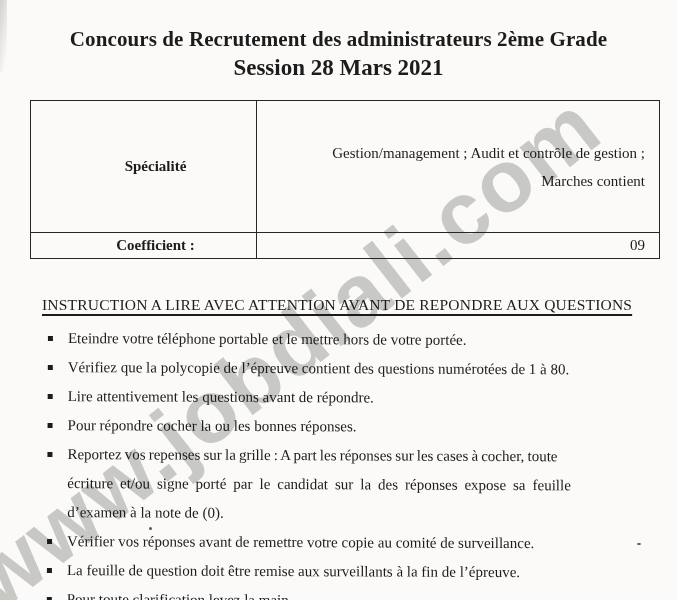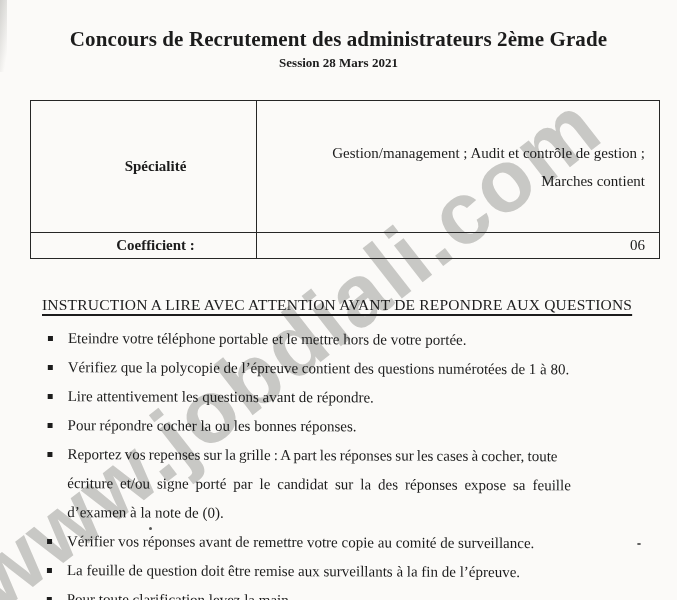--- a/index.html
+++ b/index.html
@@ -41,21 +41,21 @@
   }
   .speck { position: absolute; background: #555; border-radius: 50%; z-index: 3; }
   .speck-1 { left: 149px; top: 527px; width: 3px; height: 3px; }
   .speck-2 { left: 637px; top: 543px; width: 4px; height: 2px; }
   
   .header { position: absolute; top: 27px; left: 0; right: 0; text-align: center; }
   .title {
     font-size: 21px; font-weight: bold; margin: 0; letter-spacing: 0.1px;
   }
   .subtitle {
-    font-size: 13px; font-weight: bold; margin: 3px 0 0 0;
+    font-size: 23px; font-weight: bold; margin: 3px 0 0 0;
   }
   
   table.info {
     position: absolute; top: 100px; left: 30px;
     width: 630px; height: 159px;
     border-collapse: collapse;
     table-layout: fixed;
   }
   table.info th, table.info td {
     border: 1.6px solid #262626;
@@ -126,21 +126,21 @@
       <tbody>
         <tr class="row-speciality">
           <th>Spécialité</th>
           <td>
             <span class="cell-line">Gestion/management ; Audit et contrôle de gestion ;</span>
             <span class="cell-line">Marches contient</span>
           </td>
         </tr>
         <tr class="row-coeff">
           <th>Coefficient :</th>
-          <td>06</td>
+          <td>09</td>
         </tr>
       </tbody>
     </table>
 
     <div class="instr-heading">INSTRUCTION A LIRE AVEC ATTENTION AVANT DE REPONDRE AUX QUESTIONS</div>
 
     <ul class="instr-list">
       <li>
         <span class="bullet-sq"></span>
         <span>Eteindre votre téléphone portable et le mettre hors de votre portée.</span>

